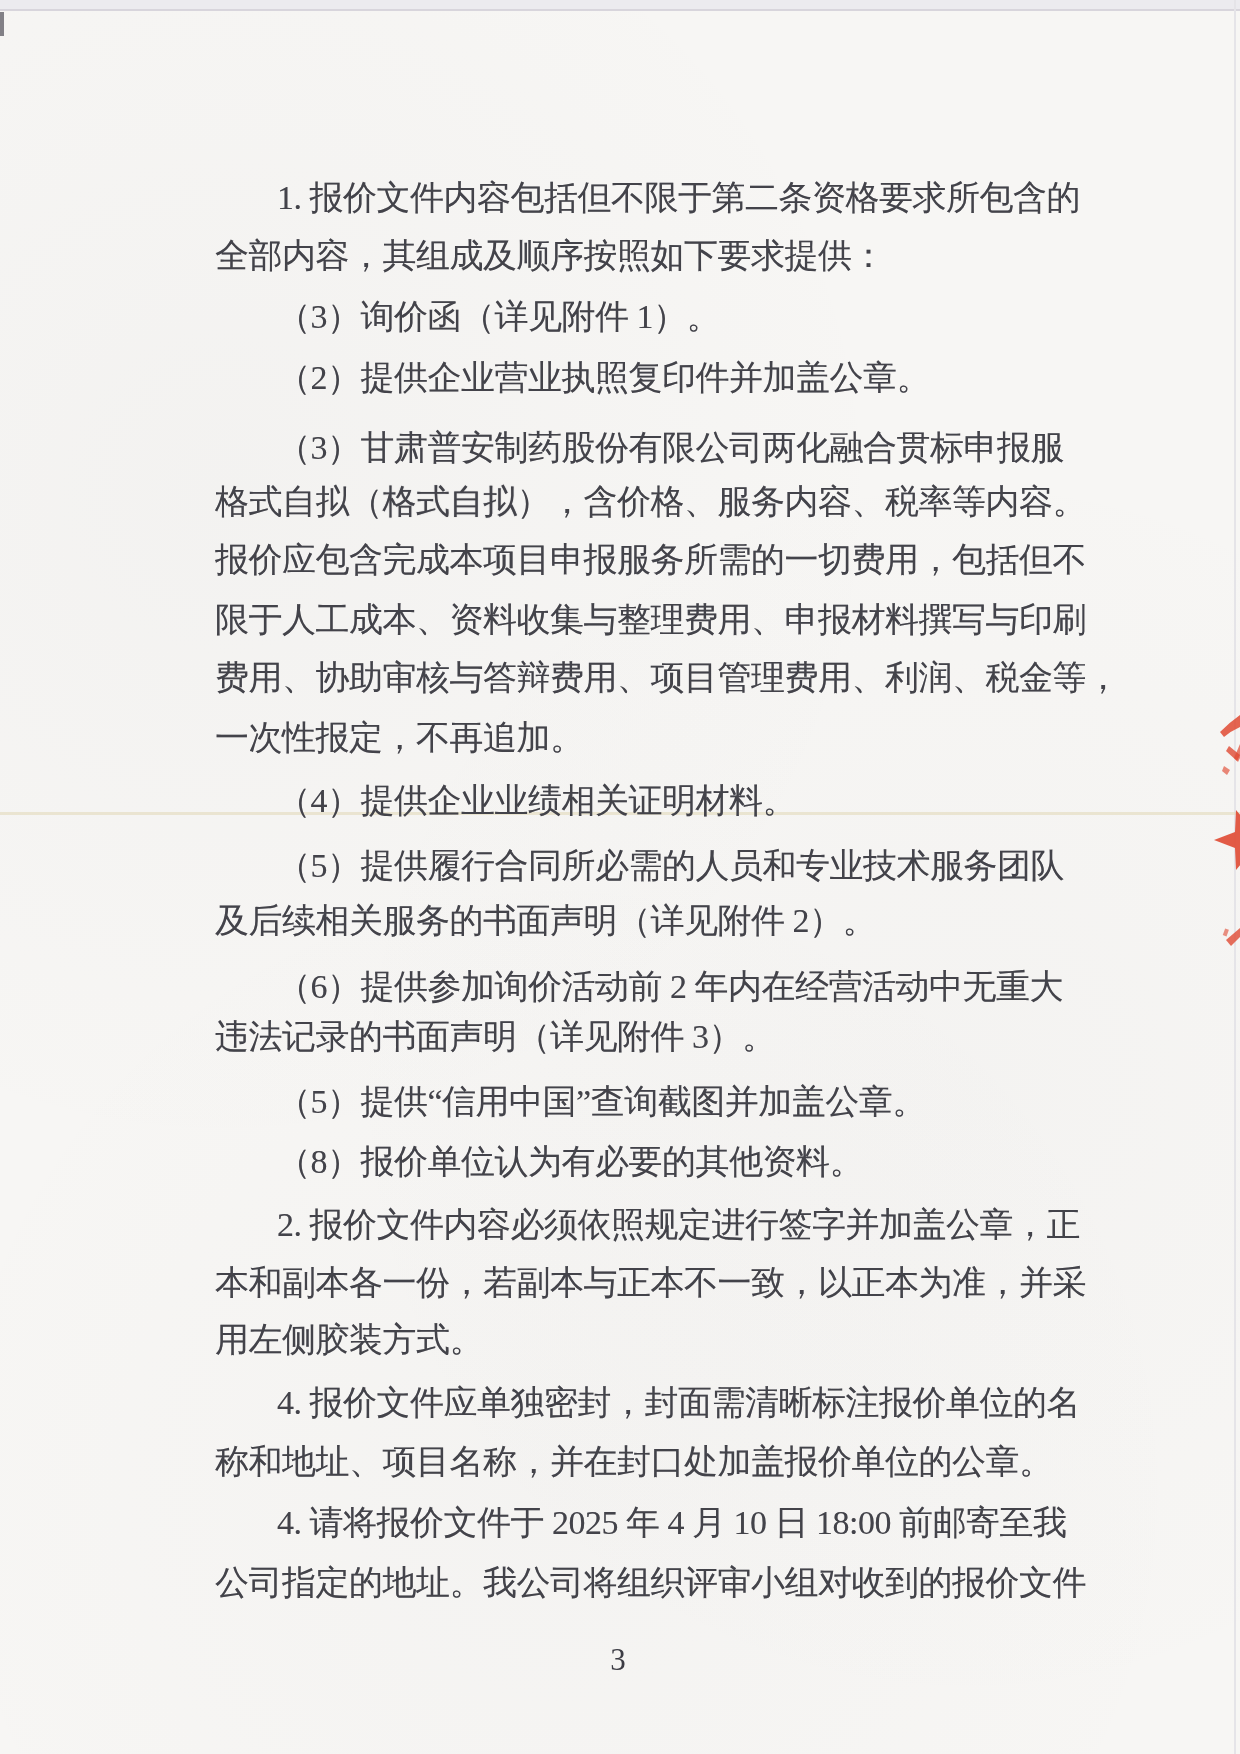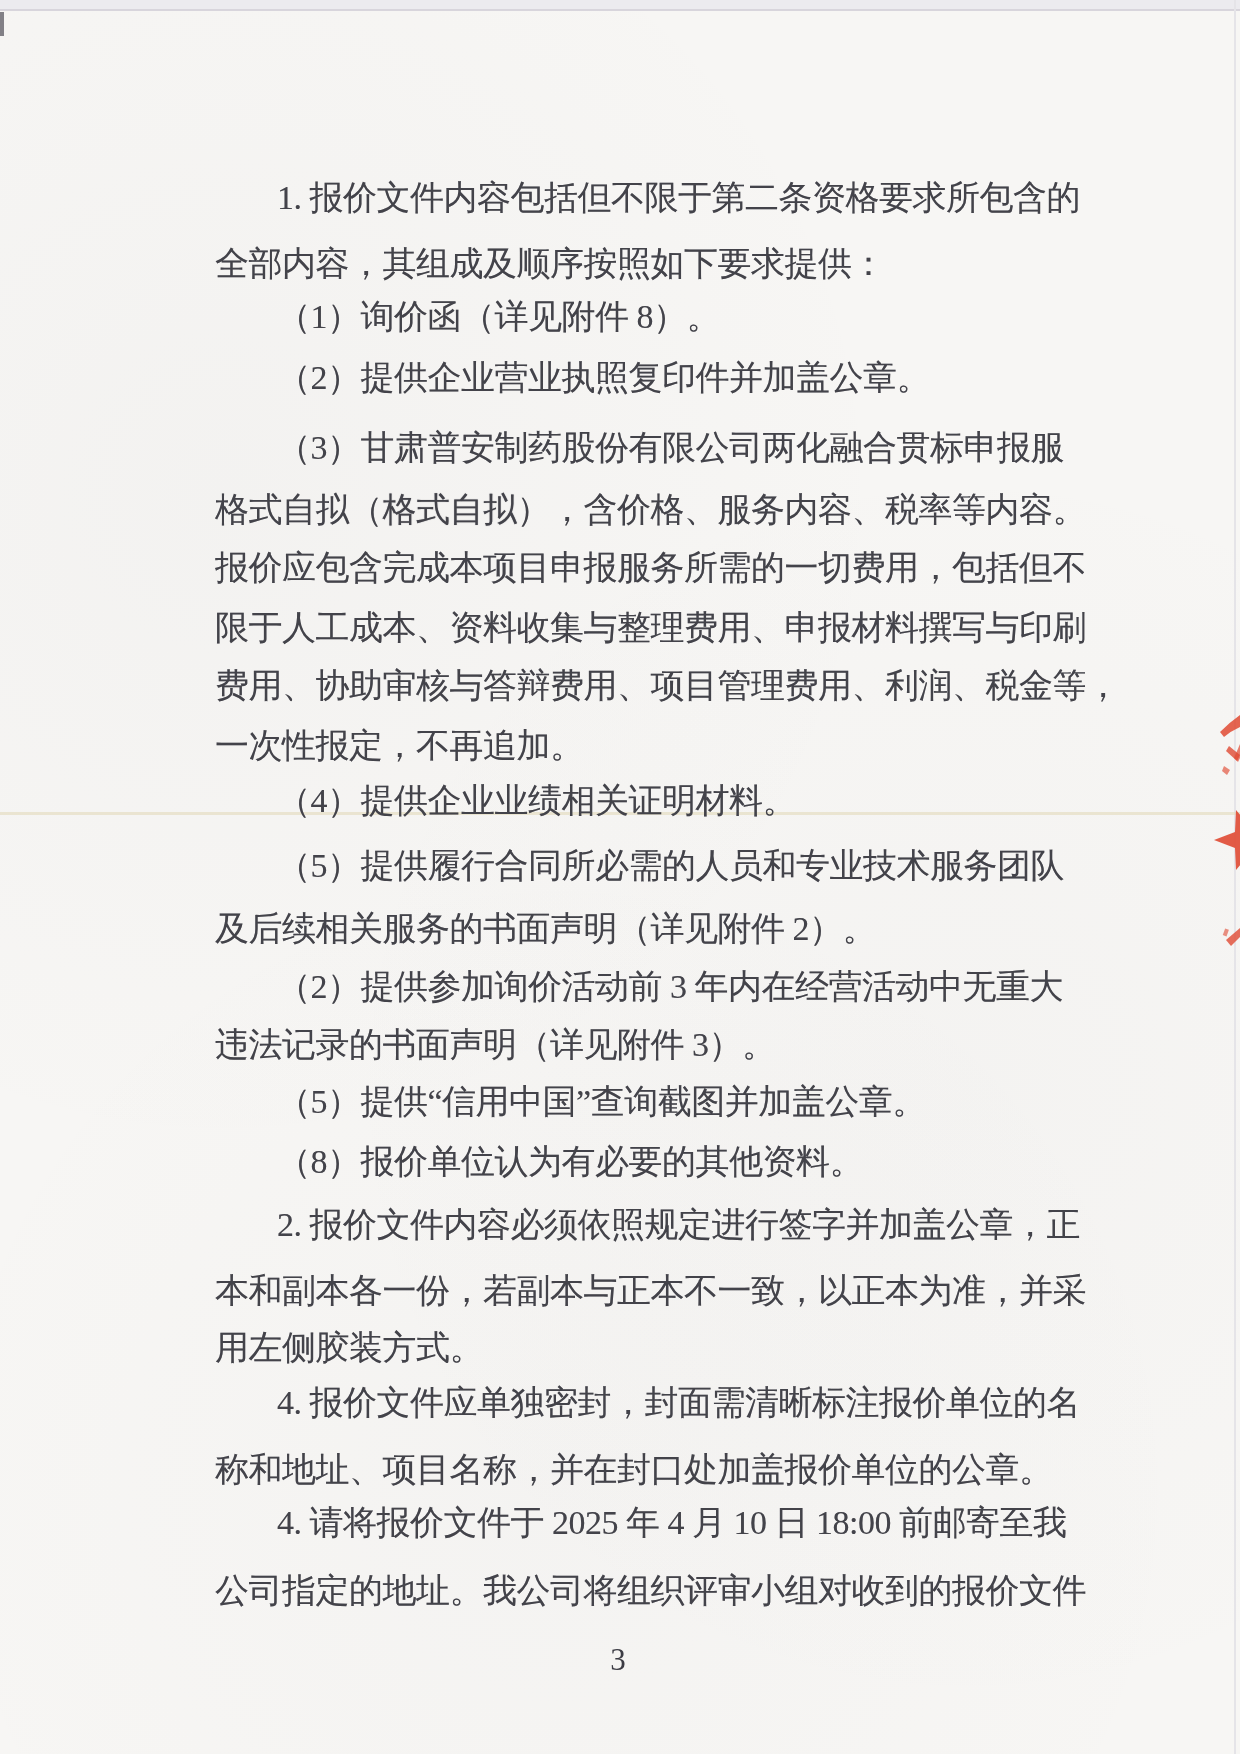--- a/index.html
+++ b/index.html
@@ -42,21 +42,21 @@
 
   .line {
     position: absolute;
     white-space: nowrap;
     font-size: 34px;
     line-height: 40px;
     letter-spacing: -0.5px;
     color: #43434a;
     text-shadow: 0 0 0.6px rgba(62,62,72,0.35);
   }
-  .line.body   { left: 215px; margin-top: 8px; }
+  .line.body   { left: 215px; }
   .line.indent { left: 277px; font-family: Liberation Serif, serif; }
   .line b { font-weight: normal; text-shadow: 0 0 0.9px rgba(50,50,60,0.55); }
 
   .page-number {
     position: absolute;
     top: 1642px; left: 558px; width: 120px;
     text-align: center;
     font-size: 31px;
     color: #3c3c44;
   }
@@ -72,32 +72,32 @@
 <body>
 
 <div class="scan-top-strip"></div>
 <div class="scan-corner-mark"></div>
 <div class="scan-right-edge"></div>
 <div class="fold-line"></div>
 
 <main>
   <div class="line indent" style="top:178px">1. 报价文件内容包括但不限于第二条资格要求所包含的</div>
   <div class="line body" style="top:236px">全部内容，其组成及顺序按照如下要求提供：</div>
-  <div class="line indent" style="top:297px">（1）询价函（详见附件 8）。</div>
+  <div class="line indent" style="top:297px">（3）询价函（详见附件 1）。</div>
   <div class="line indent" style="top:358px">（2）提供企业营业执照复印件并加盖公章。</div>
   <div class="line indent" style="top:428px">（3）甘肃普安制药股份有限公司两化融合贯标申报服</div>
   <div class="line body" style="top:482px"><span>格式自拟（</span><b>格式自拟</b><span>），含价格、服务内容、税率等内容。</span></div>
   <div class="line body" style="top:540px">报价应包含完成本项目申报服务所需的一切费用，包括但不</div>
   <div class="line body" style="top:600px">限于人工成本、资料收集与整理费用、申报材料撰写与印刷</div>
   <div class="line body" style="top:658px">费用、协助审核与答辩费用、项目管理费用、利润、税金等，</div>
   <div class="line body" style="top:718px">一次性报定，不再追加。</div>
   <div class="line indent" style="top:781px">（4）提供企业业绩相关证明材料。</div>
   <div class="line indent" style="top:846px">（5）提供履行合同所必需的人员和专业技术服务团队</div>
   <div class="line body" style="top:901px">及后续相关服务的书面声明（详见附件 2）。</div>
-  <div class="line indent" style="top:967px">（2）提供参加询价活动前 3 年内在经营活动中无重大</div>
+  <div class="line indent" style="top:967px">（6）提供参加询价活动前 2 年内在经营活动中无重大</div>
   <div class="line body" style="top:1017px">违法记录的书面声明（详见附件 3）。</div>
   <div class="line indent" style="top:1082px">（5）提供“信用中国”查询截图并加盖公章。</div>
   <div class="line indent" style="top:1142px">（8）报价单位认为有必要的其他资料。</div>
   <div class="line indent" style="top:1205px">2. 报价文件内容必须依照规定进行签字并加盖公章，正</div>
   <div class="line body" style="top:1263px">本和副本各一份，若副本与正本不一致，以正本为准，并采</div>
   <div class="line body" style="top:1320px">用左侧胶装方式。</div>
   <div class="line indent" style="top:1383px">4. 报价文件应单独密封，封面需清晰标注报价单位的名</div>
   <div class="line body" style="top:1442px">称和地址、项目名称，并在封口处加盖报价单位的公章。</div>
   <div class="line indent" style="top:1503px">4. 请将报价文件于 2025 年 4 月 10 日 18:00 前邮寄至我</div>
   <div class="line body" style="top:1563px">公司指定的地址。我公司将组织评审小组对收到的报价文件</div>

